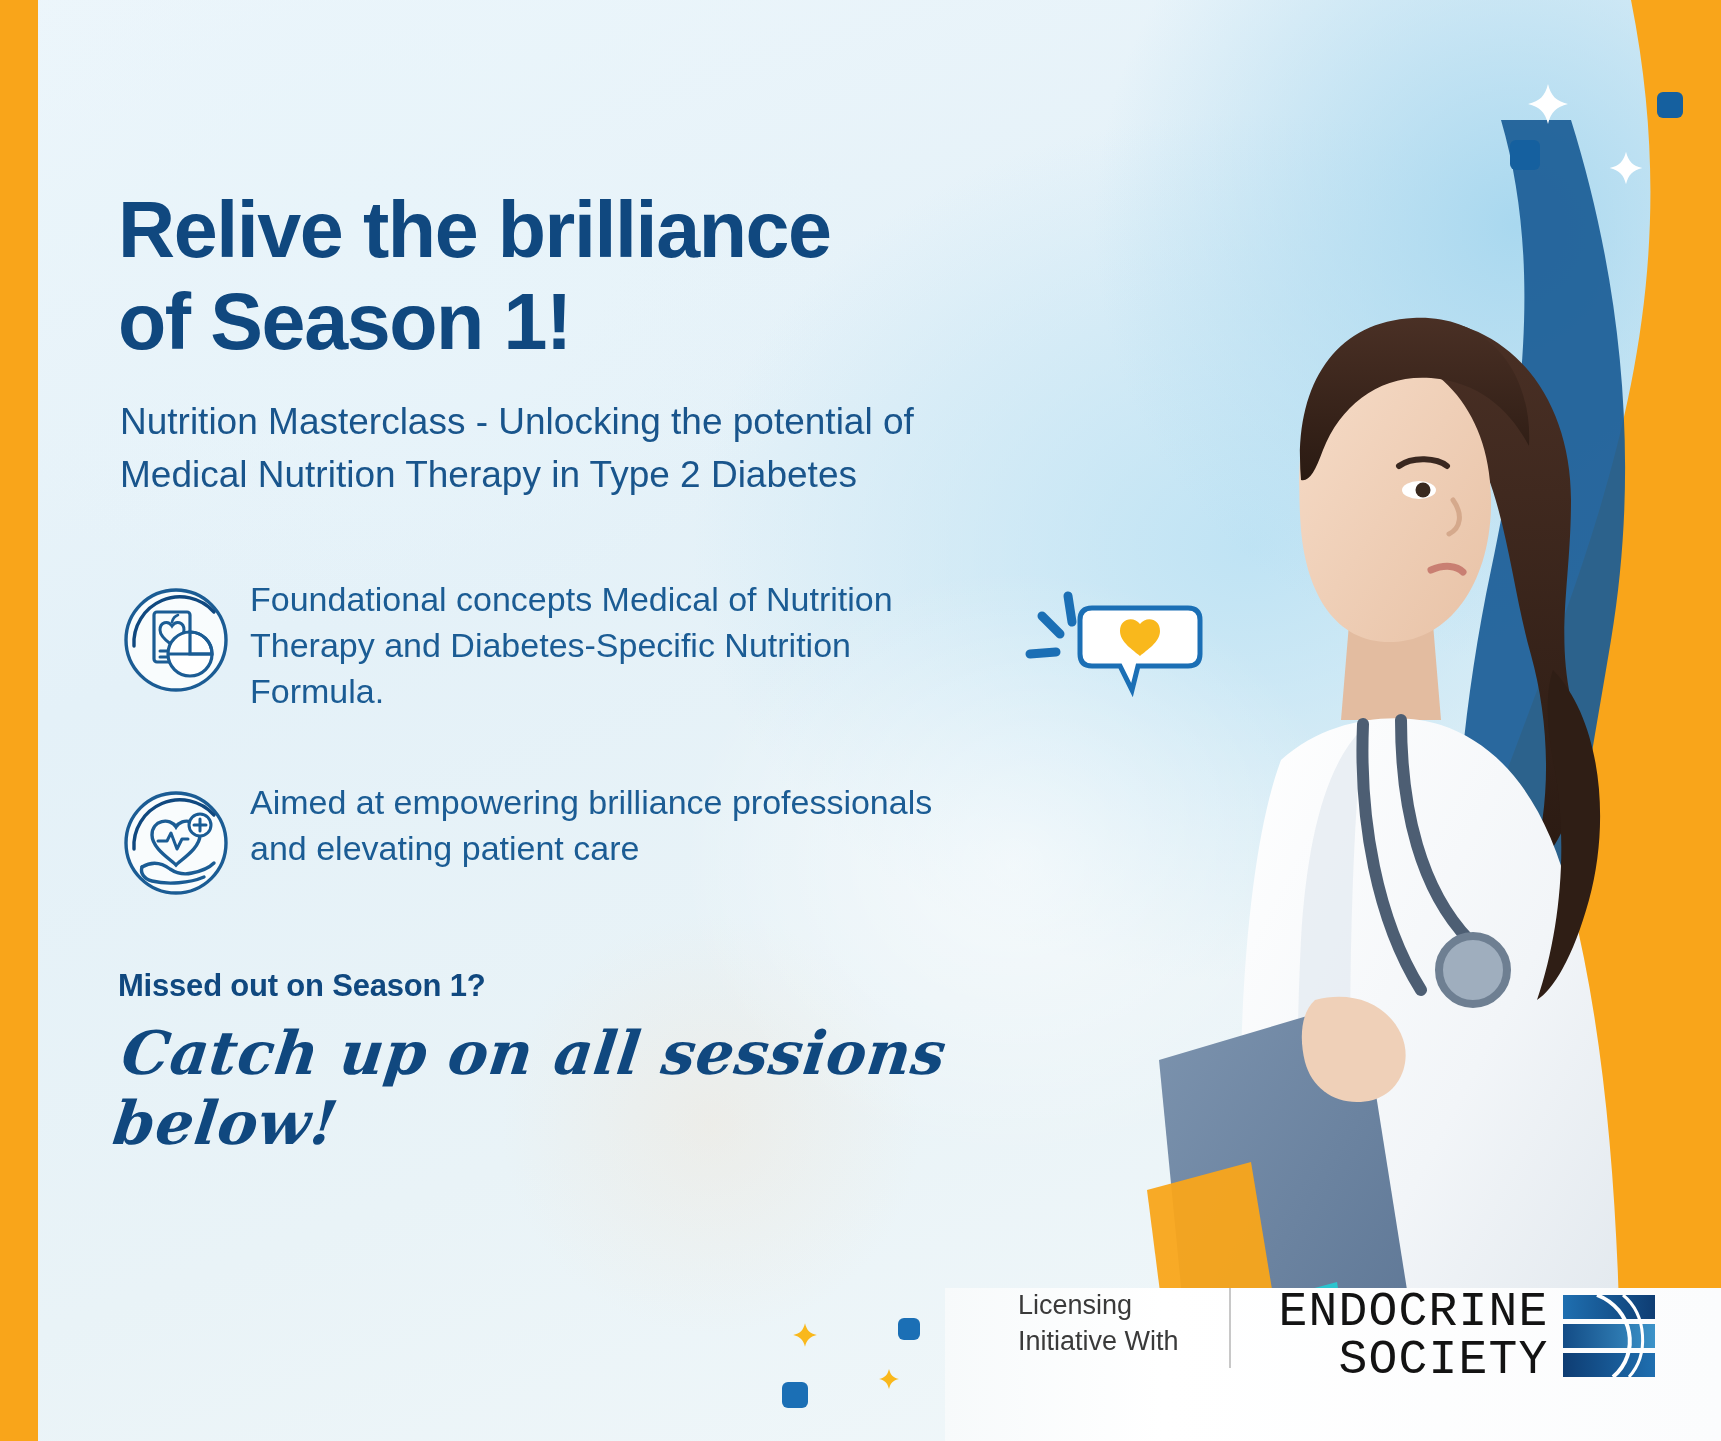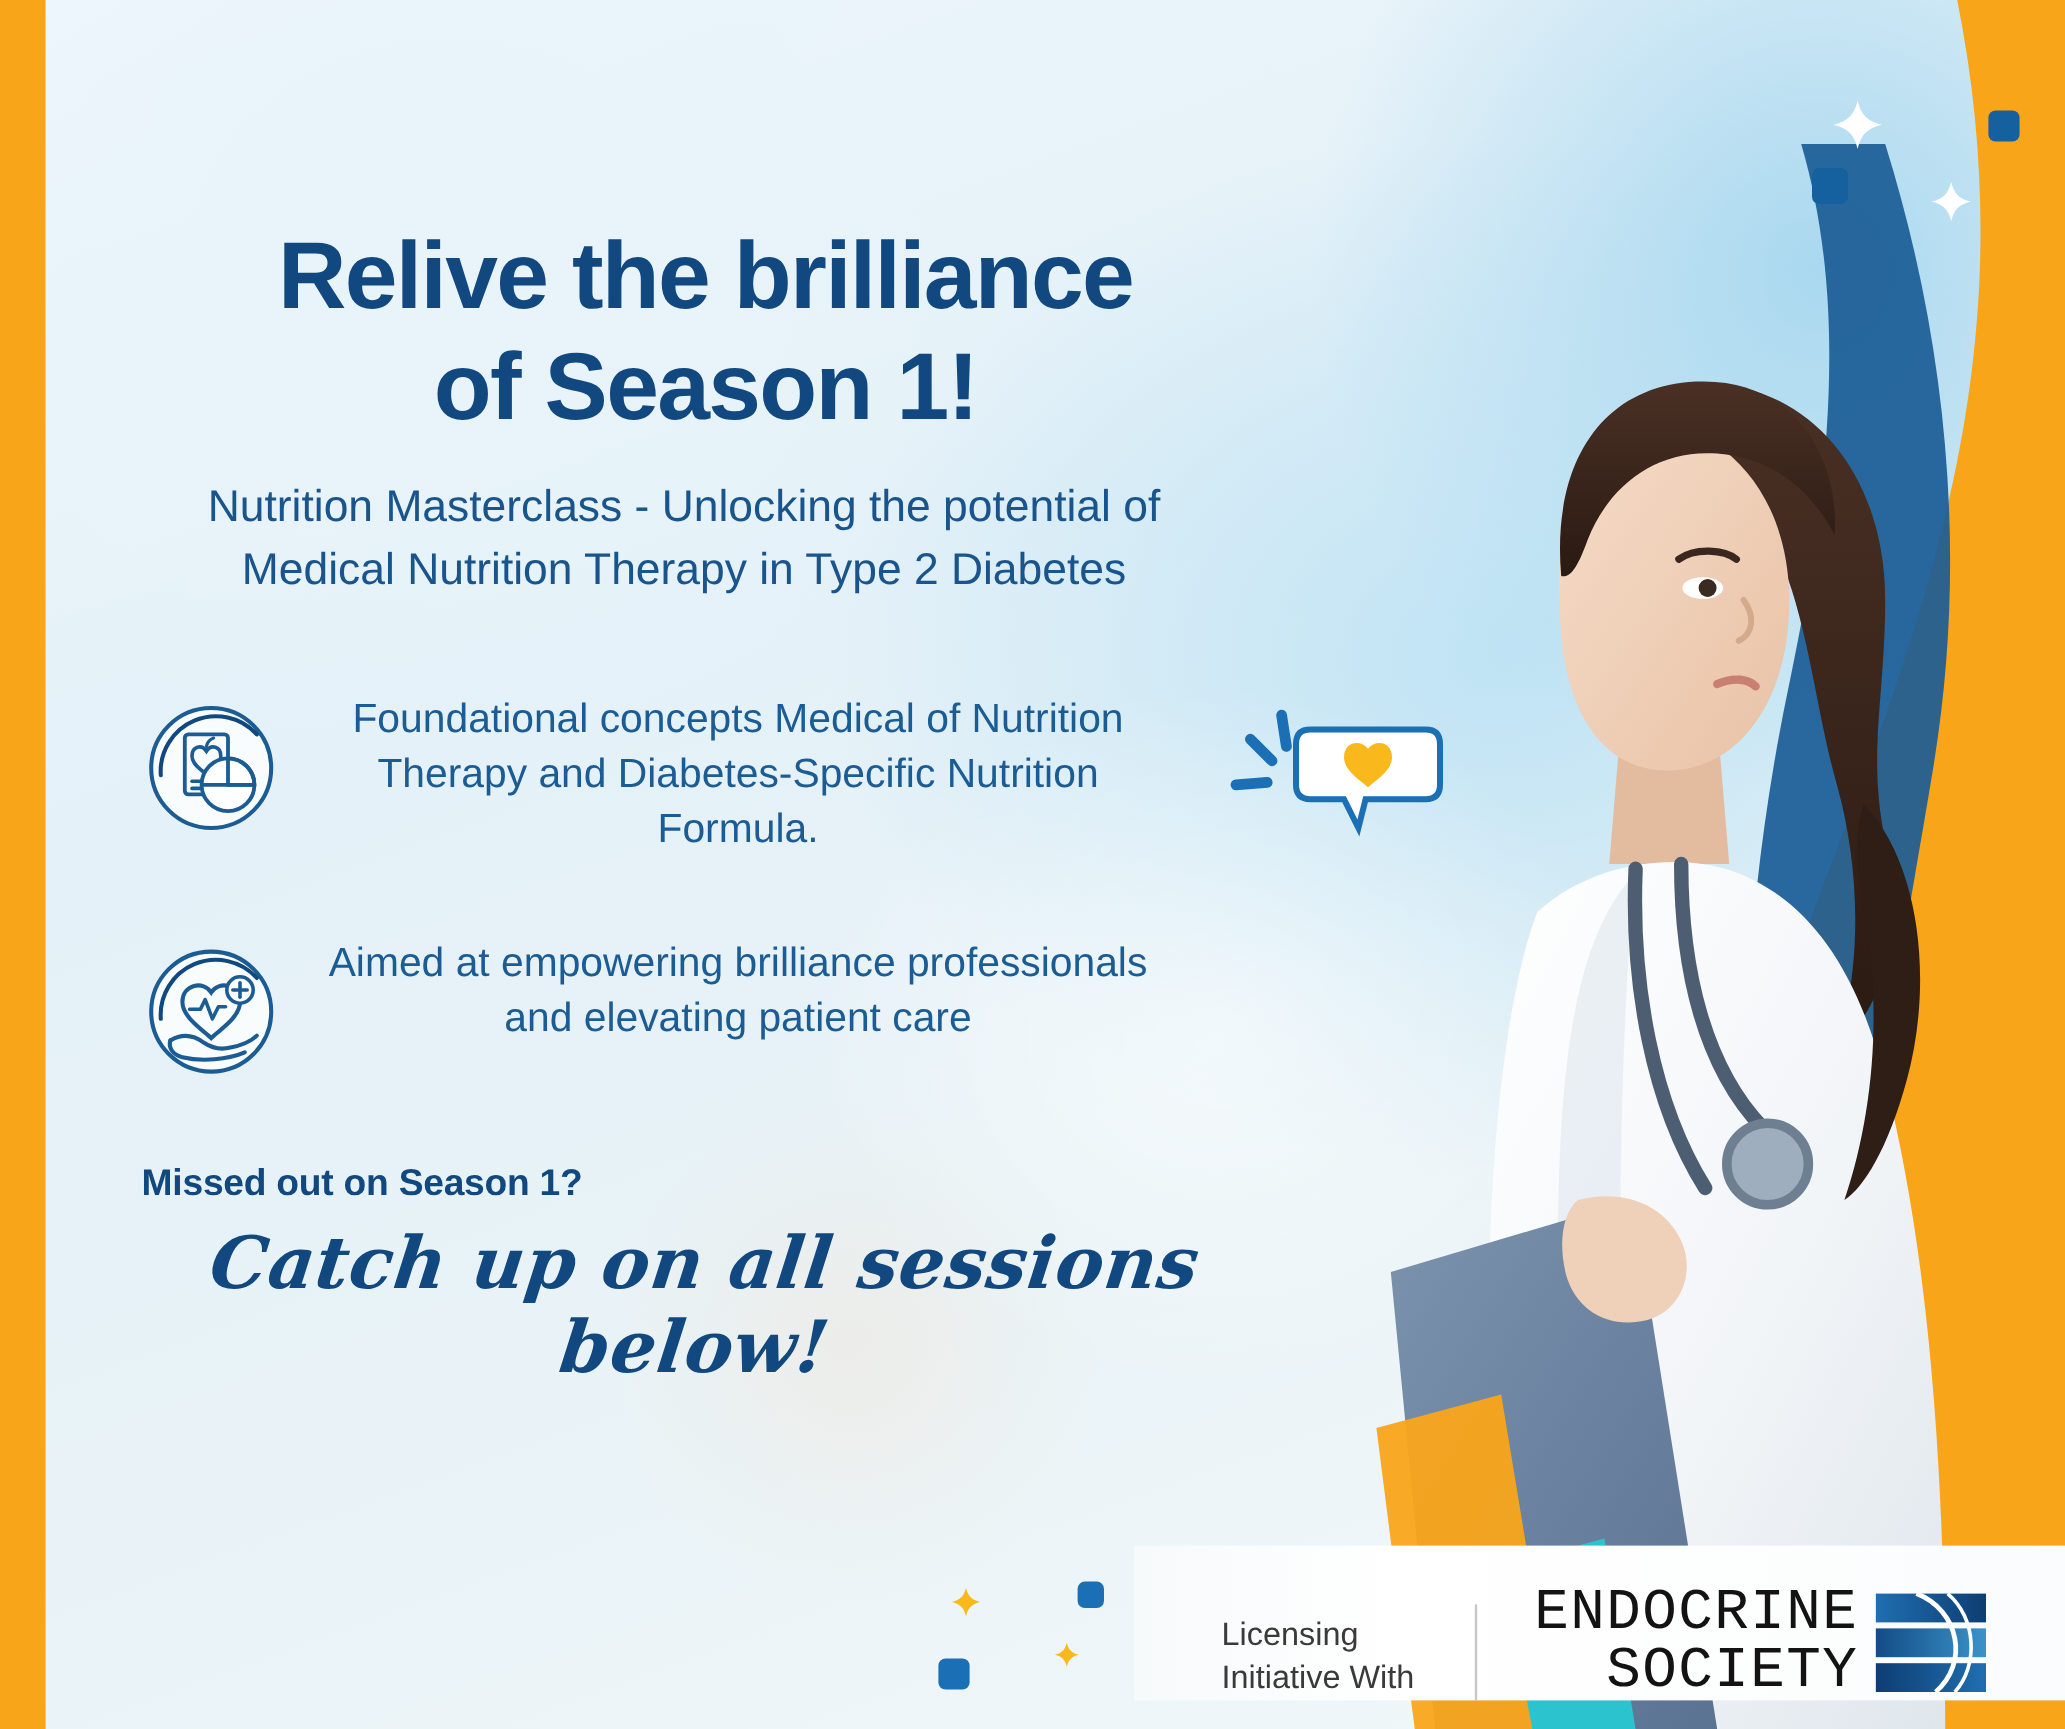--- a/index.html
+++ b/index.html
@@ -63,21 +63,21 @@
     width:560px; height:1241px;
   }
 
   
   .star { position:absolute; }
   .rsq  { position:absolute; border-radius:6px; }
 
   
   .content {
     position:absolute;
-    left:118px; top:0; width:930px; height:1441px;text-align:center;
+    left:118px; top:0; width:930px; height:1441px;
   }
 
   .headline {
     position:absolute; left:0; top:184px;
     width:940px;
     font-size:79px; line-height:1.16;
     font-weight:800;
     letter-spacing:-1.4px;
     color:#10487F;
   }
@@ -122,23 +122,23 @@
     font-weight:600;
     color:#10487F;
     letter-spacing:0.5px;
     transform:skewX(-7deg);
   }
 
   
   .logo-strip {
     position:absolute;
     left:945px; top:1288px;
-    width:776px; height:129px;
+    width:776px; height:153px;
     background:linear-gradient(90deg,#F7FAFB 0%,#FFFFFF 28%,#FBFCFD 100%);
-    display:flex; align-items:flex-end;
+    display:flex; align-items:flex-start;
   }
   .licensing {
     font-size:27px; line-height:1.33;
     color:#3A3A3A;
     margin-left:73px;
     white-space:pre-line;
     font-weight:400;
   }
   .divider {
     width:2px; height:80px;

